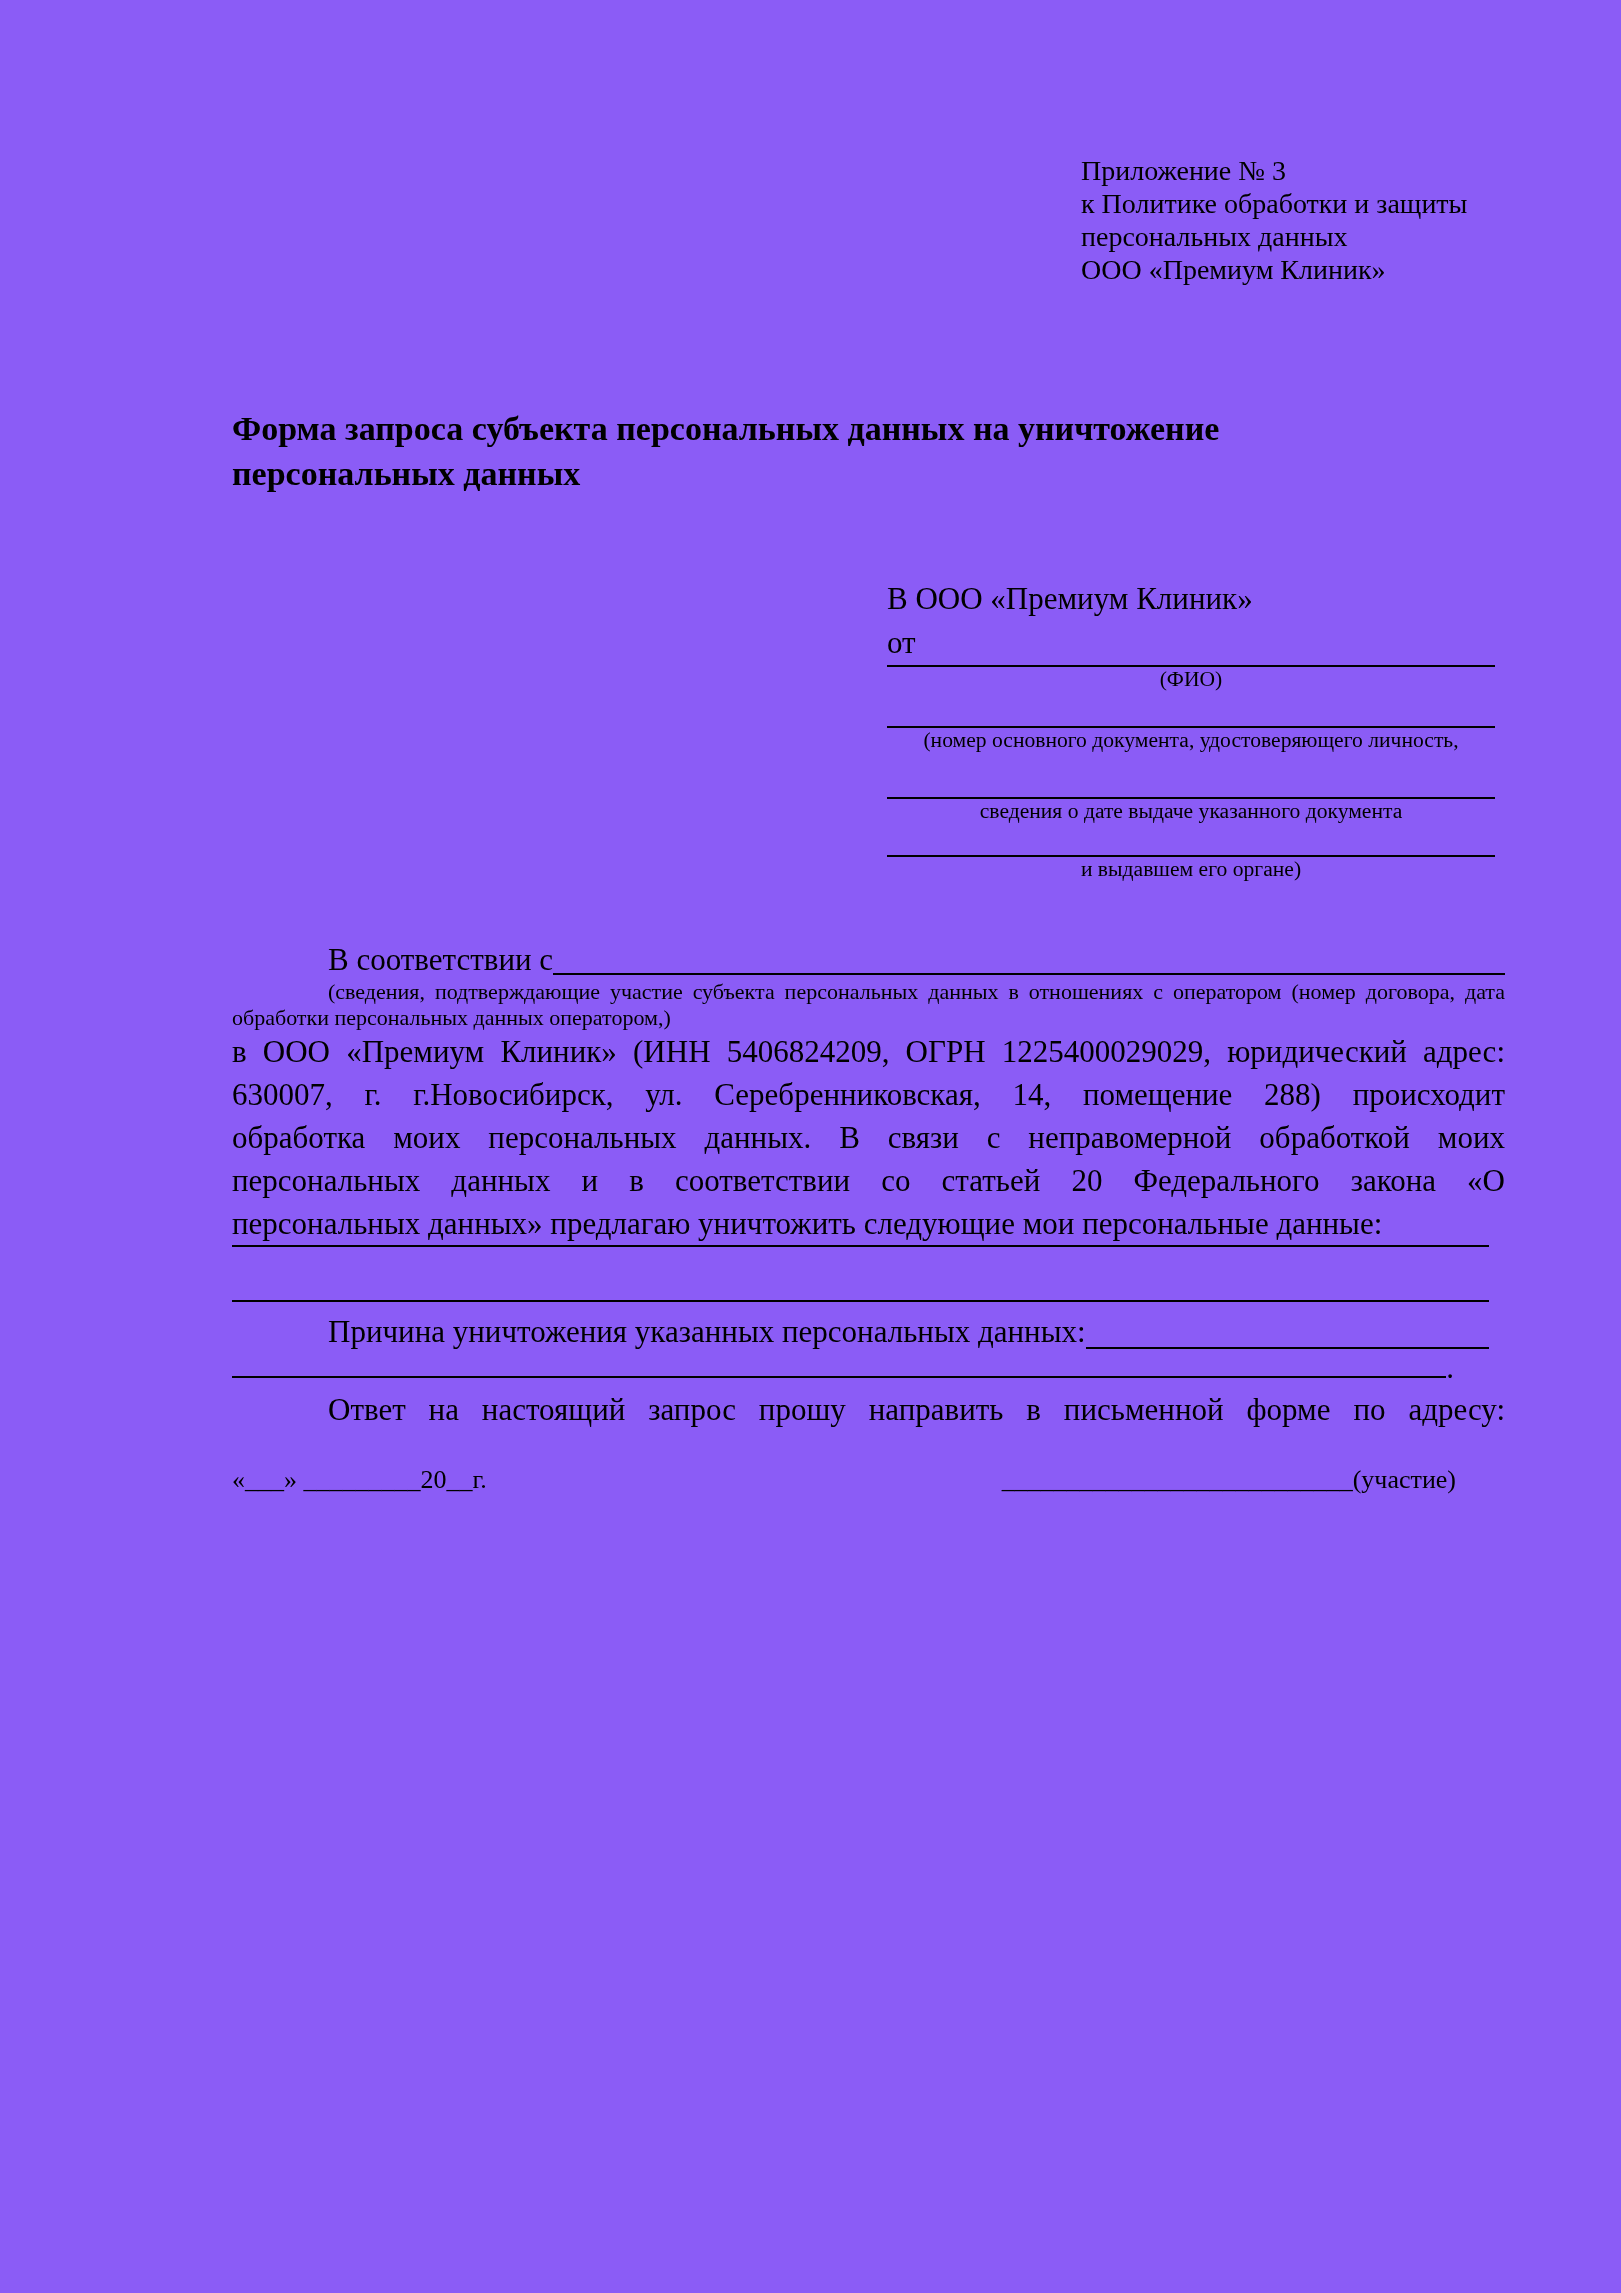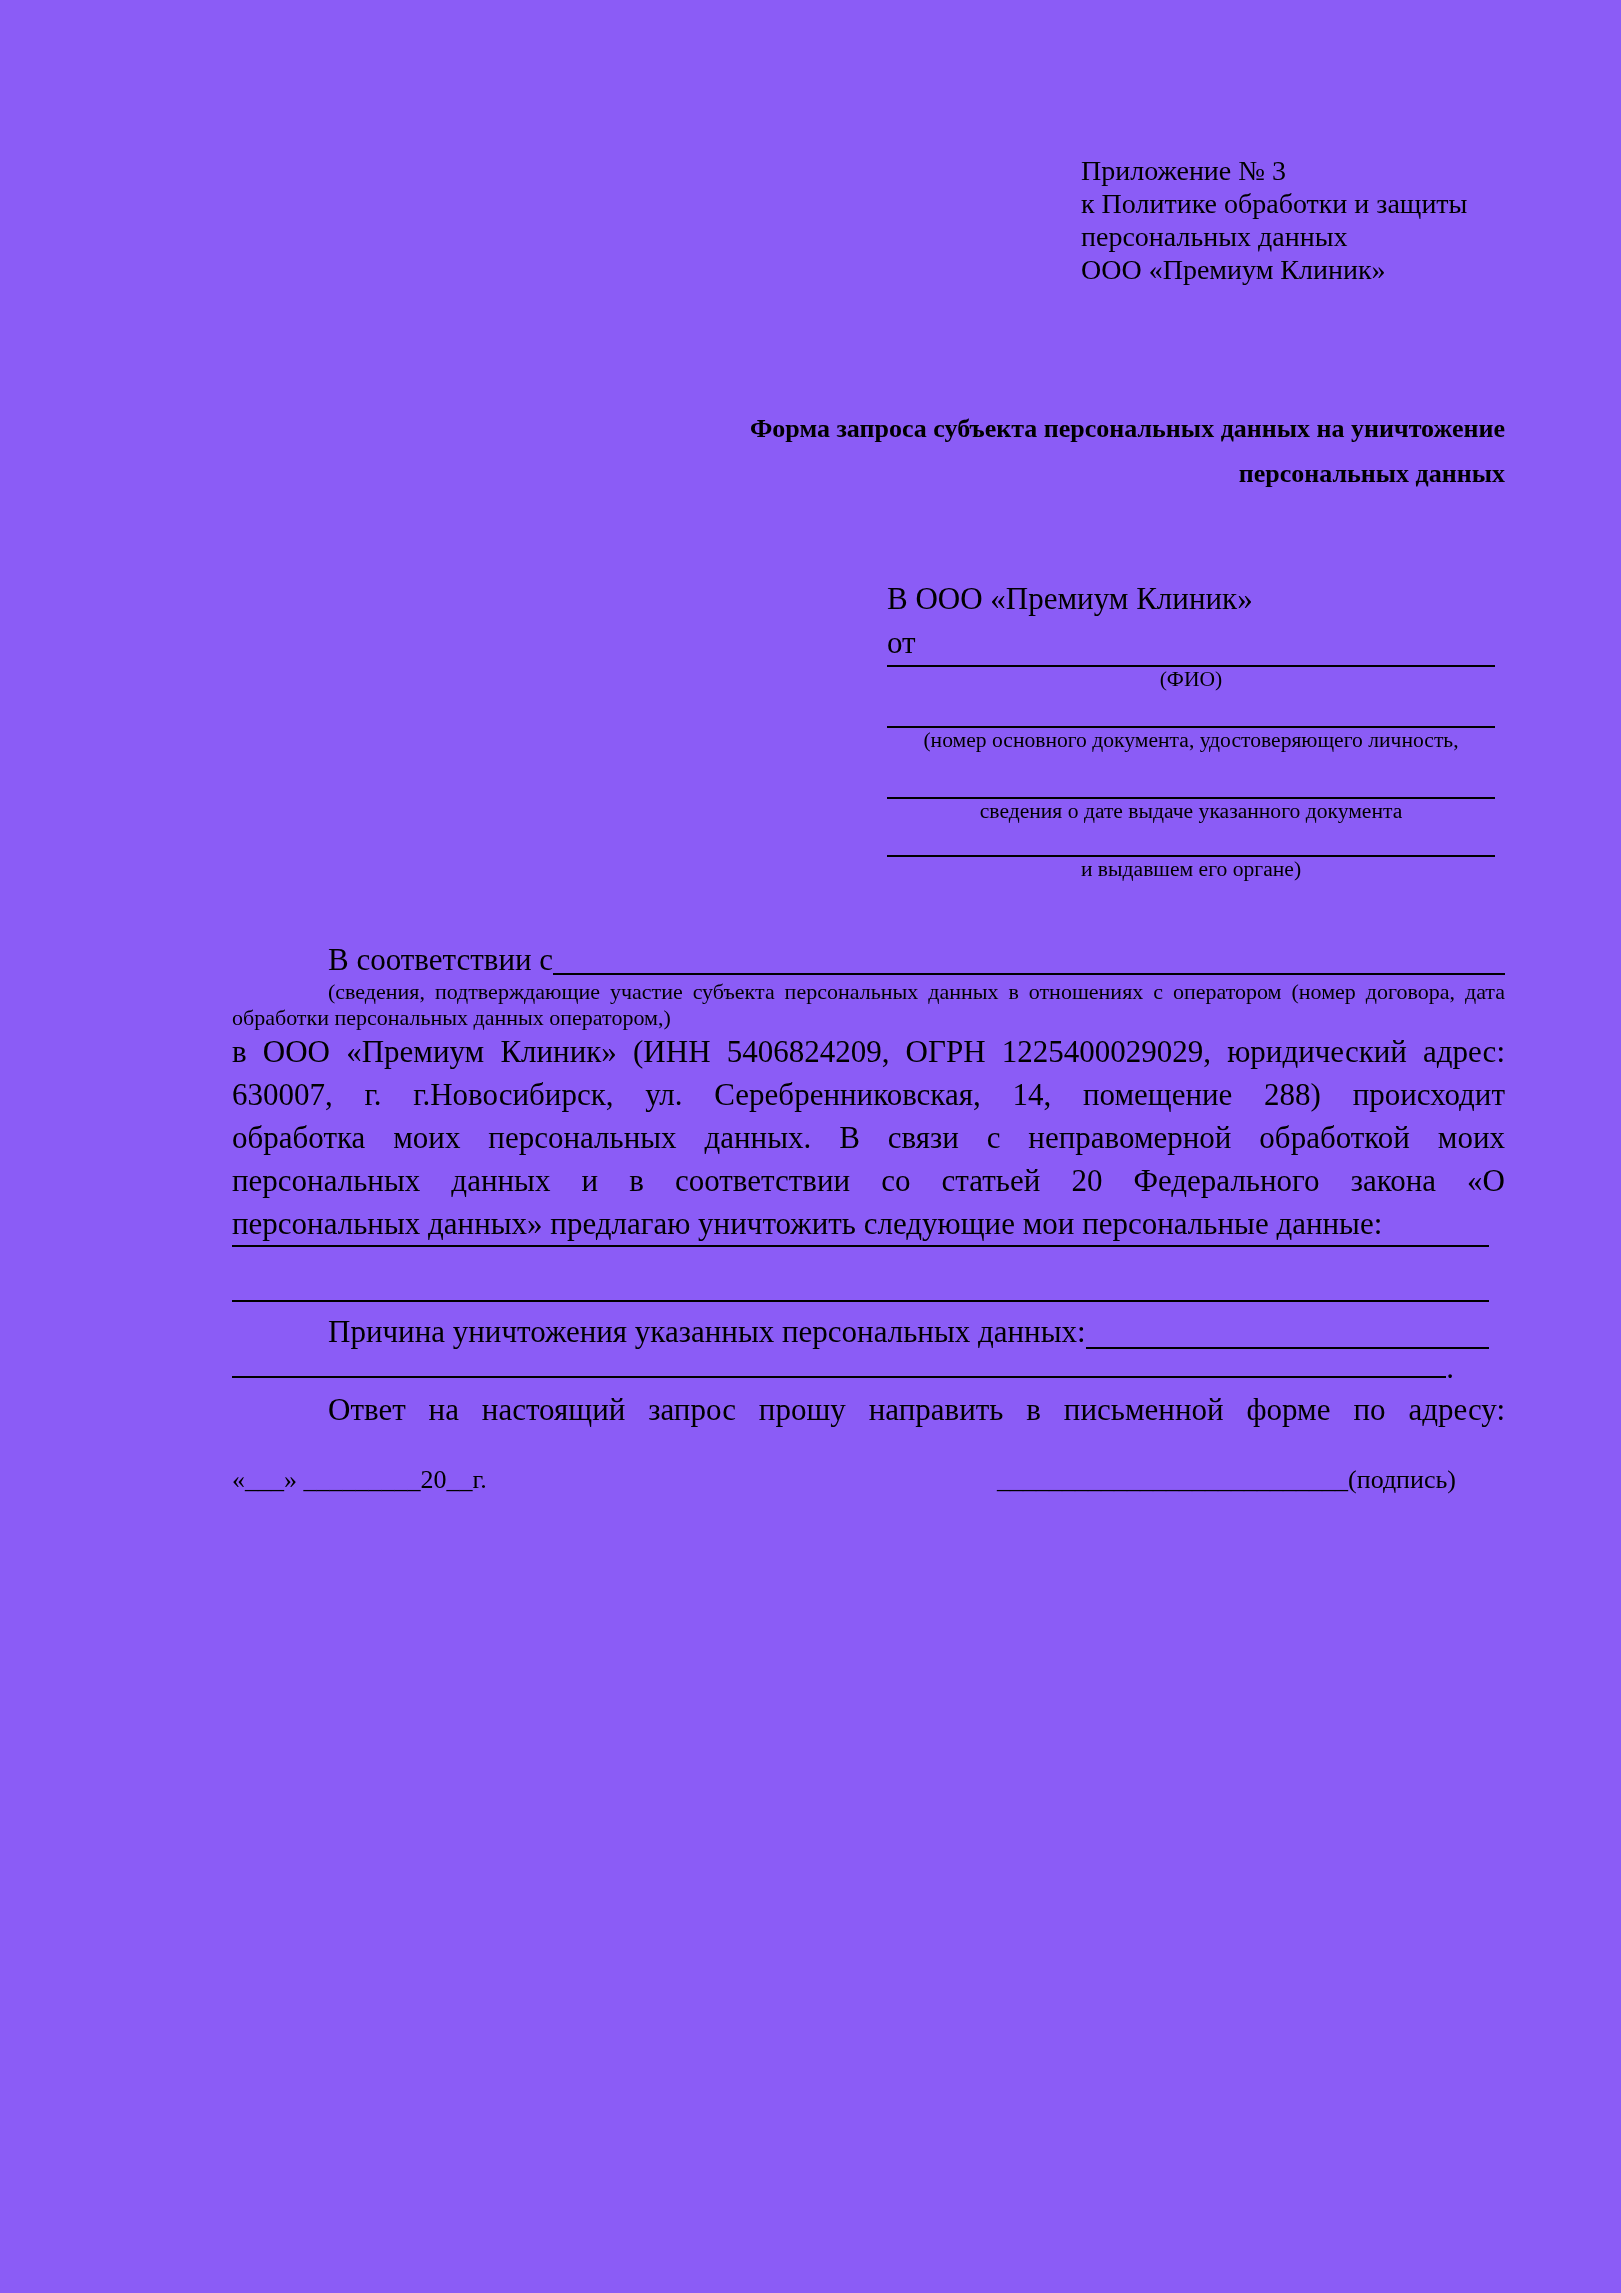--- a/index.html
+++ b/index.html
@@ -10,21 +10,21 @@
     background:#8b5cf6;
     color:#000;
     font-family:"Liberation Serif","DejaVu Serif",serif;
     box-sizing:border-box;
     padding:154px 116px 0 232px;
     overflow:hidden;
   }
   
   .hdr{margin-left:849px;font-size:28px;line-height:33px;}
   
-  .title{margin-top:120px;text-align:right;font-weight:bold;font-size:26px;line-height:45px;}
+  .title{margin-top:120px;text-align:left;font-weight:bold;font-size:34px;line-height:45px;}
   
   .addr{margin-top:81px;margin-left:655px;width:608px;font-size:31px;}
   .addr-line{line-height:44px;}
   .uline{height:0;border-top:2px solid #000;}
   .cap{font-size:21.6px;line-height:25.5px;text-align:center;}
   
   .lead-row{margin-top:58px;display:flex;padding-left:96px;font-size:31px;line-height:39px;}
   .fill{flex:1;border-bottom:2px solid #000;margin-bottom:3.9px;}
   
   .smallcap{font-size:22px;line-height:25.5px;}
@@ -108,17 +108,17 @@
   <div class="dot-row">
     <span class="fill"></span>
     <span>.</span>
   </div>
 
   <div class="otvet jl ind">Ответ на настоящий запрос прошу направить в письменной форме по адресу:</div>
 
 
   <div class="sig-row">
     <span>«___» _________20__г.</span>
-    <span>___________________________(подпись)</span>
+    <span>___________________________(участие)</span>
   </div>
 
 </div>
 
 
 </body></html>

